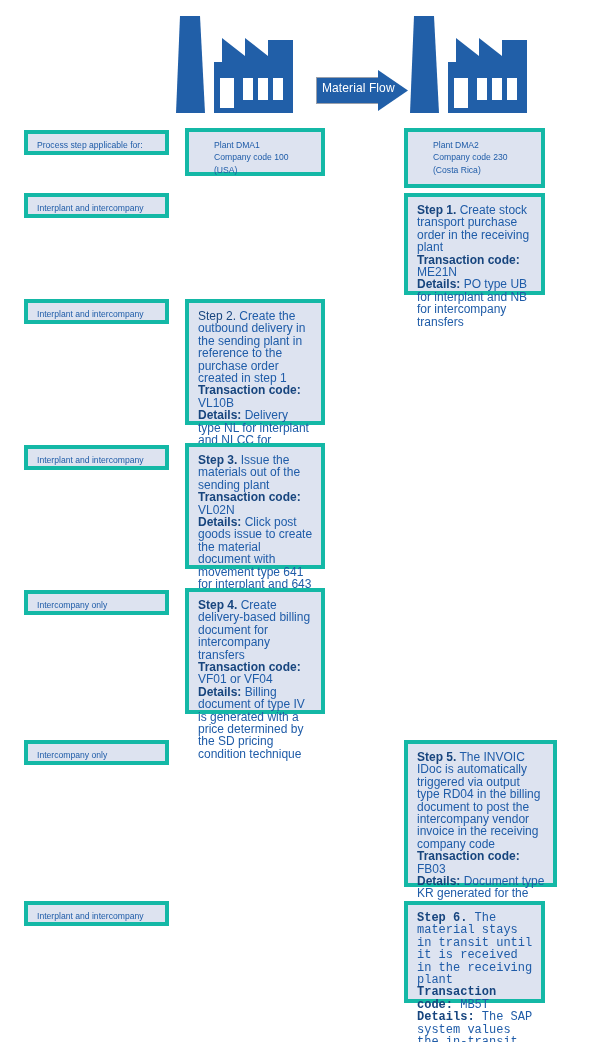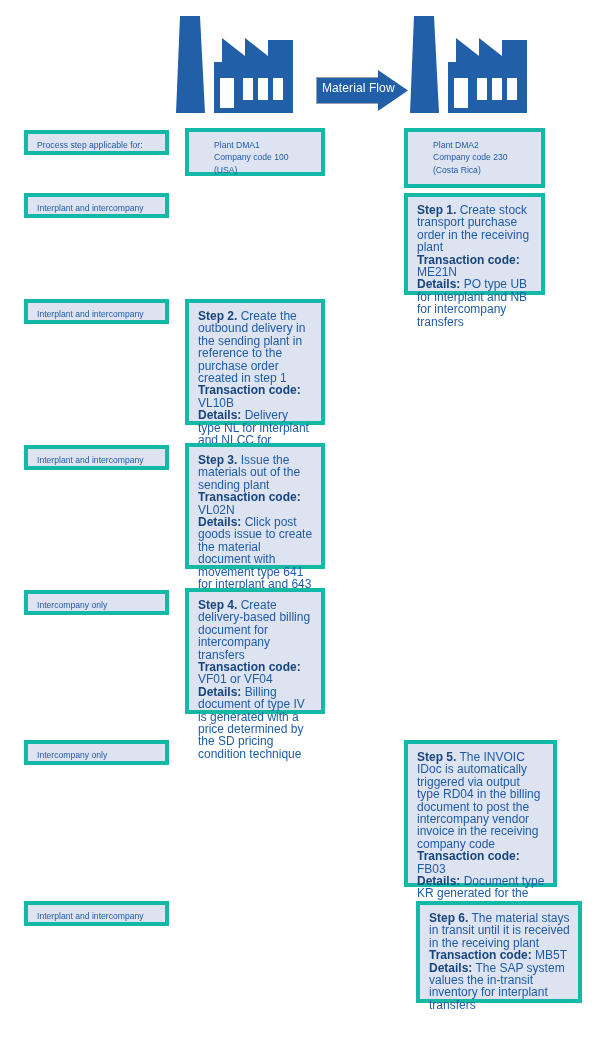--- a/index.html
+++ b/index.html
@@ -115,21 +115,21 @@
 <div class="box step-box" style="left:404px; top:193px; width:141px; height:102px;">
   <span style="font-weight:bold;color:#17457e;">Step 1.</span><span> Create stock transport purchase order in the receiving plant</span><br>
   <span style="font-weight:bold;color:#17457e;">Transaction code:</span><span> ME21N</span><br>
   <span style="font-weight:bold;color:#17457e;">Details:</span><span> PO type UB for interplant and NB for intercompany transfers</span>
 </div>
 
 <div class="box label-box" style="left:24px; top:299px; width:145px; height:25px;">
   <span>Interplant and intercompany</span>
 </div>
 <div class="box step-box" style="left:185px; top:299px; width:140px; height:126px;">
-  <span style="font-weight:bold;color:#17457e;">Step 2.</span><span> Create the outbound delivery in the sending plant in reference to the purchase order created in step 1</span><br>
+  <span style="font-weight:normal;color:#17457e;">Step 2.</span><span> Create the outbound delivery in the sending plant in reference to the purchase order created in step 1</span><br>
   <span style="font-weight:bold;color:#17457e;">Transaction code:</span><span> VL10B</span><br>
   <span style="font-weight:bold;color:#17457e;">Details:</span><span> Delivery type NL for interplant and NLCC for intercompany transfers</span>
 </div>
 
 <div class="box label-box" style="left:24px; top:445px; width:145px; height:25px;">
   <span>Interplant and intercompany</span>
 </div>
 <div class="box step-box" style="left:185px; top:443px; width:140px; height:126px;">
   <span style="font-weight:bold;color:#17457e;">Step 3.</span><span> Issue the materials out of the sending plant</span><br>
   <span style="font-weight:bold;color:#17457e;">Transaction code:</span><span> VL02N</span><br>
@@ -150,17 +150,17 @@
 </div>
 <div class="box step-box" style="left:404px; top:740px; width:153px; height:147px;">
   <span style="font-weight:bold;color:#17457e;">Step 5.</span><span> The INVOIC IDoc is automatically triggered via output type RD04 in the billing document to post the intercompany vendor invoice in the receiving company code</span><br>
   <span style="font-weight:bold;color:#17457e;">Transaction code:</span><span> FB03</span><br>
   <span style="font-weight:bold;color:#17457e;">Details:</span><span> Document type KR generated for the invoice</span>
 </div>
 
 <div class="box label-box" style="left:24px; top:901px; width:145px; height:25px;">
   <span>Interplant and intercompany</span>
 </div>
-<div class="box step-box" style="left:416px; top:901px; width:166px; height:102px;">
+<div class="box step-box" style="left:404px; top:901px; width:141px; height:102px;font-family:Liberation Mono, monospace;">
   <span style="font-weight:bold;color:#17457e;">Step 6.</span><span> The material stays in transit until it is received in the receiving plant</span><br>
   <span style="font-weight:bold;color:#17457e;">Transaction code:</span><span> MB5T</span><br>
   <span style="font-weight:bold;color:#17457e;">Details:</span><span> The SAP system values the in-transit inventory for interplant transfers</span>
 </div>
 
 </body></html>

